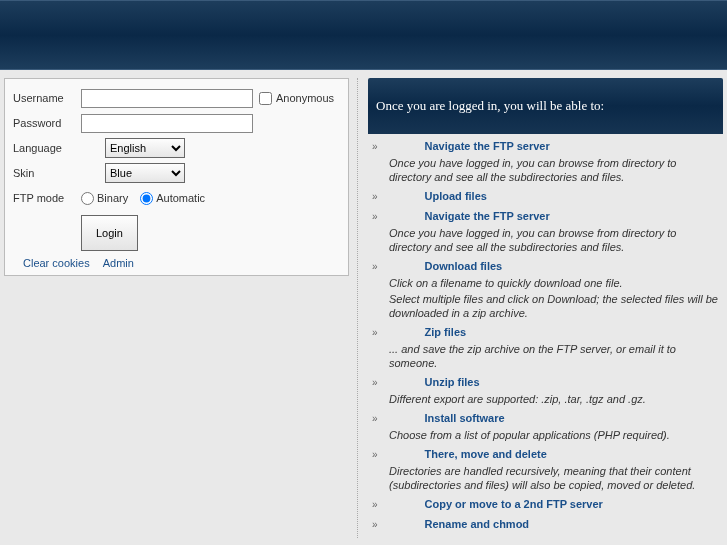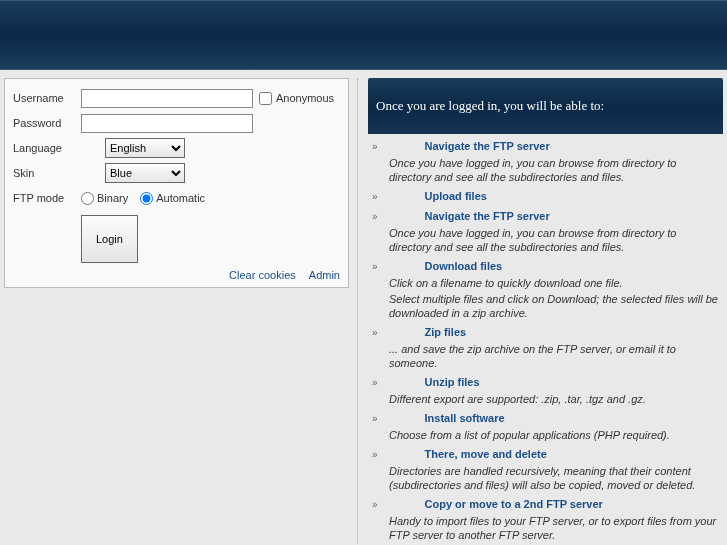--- a/index.html
+++ b/index.html
@@ -66,28 +66,27 @@
 .chk-wrap input { margin-right: 4px; }
 .radio-wrap {
   display: flex;
   align-items: flex-start;
   margin-right: 12px;
 }
 .radio-wrap input { margin: 0 3px 0 0; }
 .server-value { font-weight: bold; }
 .login-btn-row { padding: 3px 0 0 68px; }
 .login-button {
-  padding: 17px 14px;
+  padding: 11px 14px;
   border: 1px solid #666;
   background: linear-gradient(#fdfdfd,#e4e4e4);
   font-size: 11px;
   cursor: pointer;
 }
 .links-row {
-  text-align: right;
   margin-top: 6px;
 }
 .links-row a {
   color: #1a4f8a;
   text-decoration: none;
   margin-left: 10px;
 }
 .info-panel {
   flex: 1;
   border-left: 1px dotted #aaa;
@@ -240,21 +239,20 @@
               <span class="arrow">»</span>
               <span class="feat-title">There, move and delete</span>
             </div>
             <div class="feat-desc">Directories are handled recursively, meaning that their content (subdirectories and files) will also be copied, moved or deleted.</div>
           </div>
           <div class="feat-item">
             <div class="feat-row">
               <span class="arrow">»</span>
               <span class="feat-title">Copy or move to a 2nd FTP server</span>
             </div>
-            <div class="feat-desc">Handy to import files to your FTP server, or to export files from your FTP server to another FTP server.</div>
           </div>
           <div class="feat-item">
             <div class="feat-row">
               <span class="arrow">»</span>
               <span class="feat-title">Rename and chmod</span>
             </div>
           </div>
         </div>
     </div>
 

